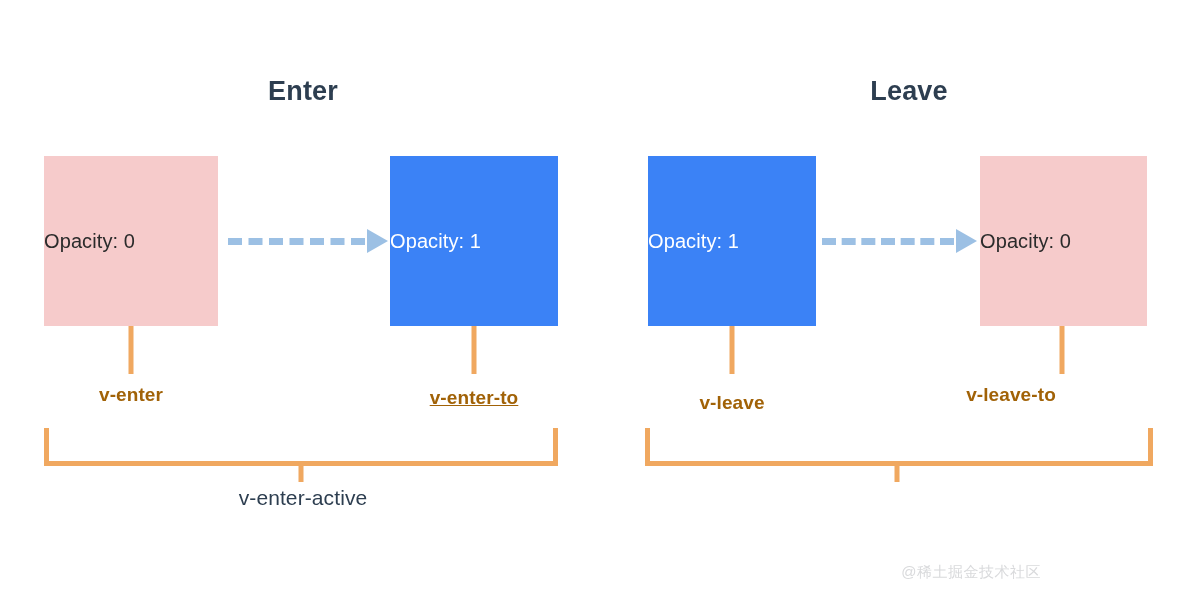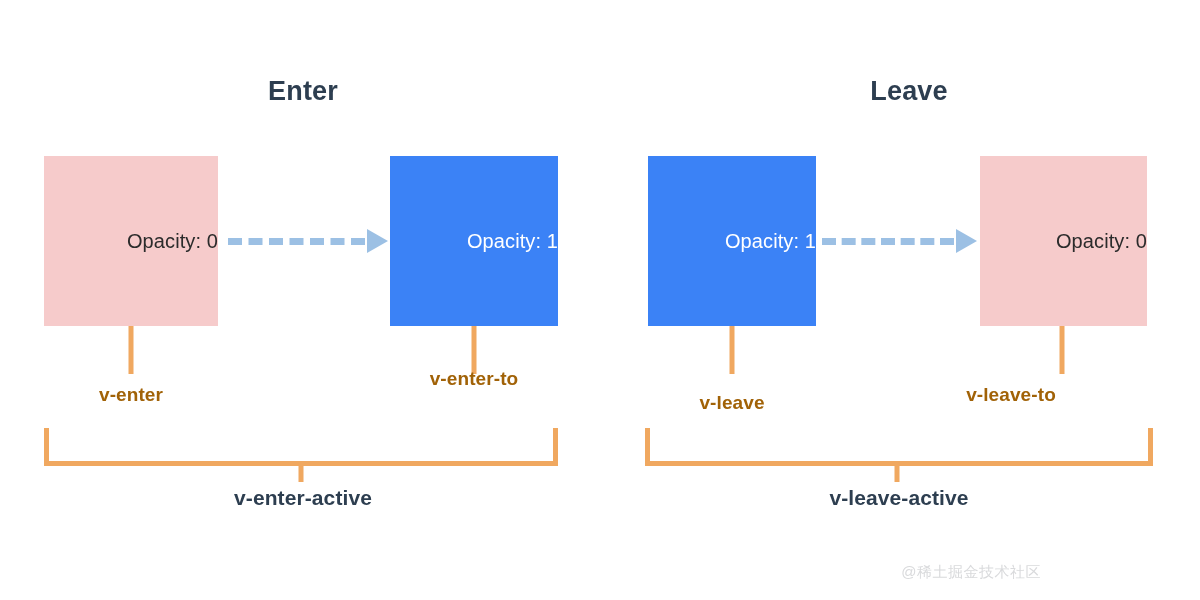--- a/index.html
+++ b/index.html
@@ -32,21 +32,21 @@
     letter-spacing: 0.2px;
     white-space: nowrap;
     transform: translateX(-50%);
   }
 
   
   .state-box {
     position: absolute;
     display: flex;
     align-items: center;
-    justify-content: flex-end;
+    justify-content: flex-start;
     font-size: 20px;
     letter-spacing: 0.1px;
     white-space: nowrap;
   }
   .state-box.light {
     background: #f6cbcb;
     color: #2b2b2b;
   }
   .state-box.solid {
     background: #3b82f6;
@@ -104,21 +104,21 @@
   }
   .bracket-stem {
     position: absolute;
     width: 5px;
     background: #f0a860;
     transform: translateX(-50%);
   }
   .active-label {
     position: absolute;
     font-size: 21px;
-    font-weight: bold;
+    font-weight: normal;
     color: #2d3e50;
     white-space: nowrap;
     transform: translateX(-50%);
     letter-spacing: 0.1px;
   }
 
   
   .watermark {
     position: absolute;
     right: 31px;
@@ -146,21 +146,21 @@
   </div>
 
   <div class="state-box solid" style="left:390px; top:156px; width:168px; height:170px;">
     <span>Opacity: 1</span>
   </div>
 
   <div class="stem" style="left:131px; top:326px; height:48px;"></div>
   <div class="class-label" style="left:131px; top:384px;">v-enter</div>
 
   <div class="stem" style="left:474px; top:326px; height:48px;"></div>
-  <div class="class-label" style="left:474px; top:368px;">v-enter-to</div>
+  <div class="class-label" style="left:474px; top:387px;text-decoration:underline;">v-enter-to</div>
 
   <div class="bracket" style="left:44px; top:428px; width:514px; height:38px;"></div>
   <div class="bracket-stem" style="left:301px; top:466px; height:16px;"></div>
   <div class="active-label" style="left:303px; top:486px;">v-enter-active</div>
 
   <div class="section-title" style="left:897px; top:76px;margin-left:12px;">Leave</div>
 
   <div class="state-box solid" style="left:648px; top:156px; width:168px; height:170px;">
     <span>Opacity: 1</span>
   </div>
@@ -175,17 +175,16 @@
   </div>
 
   <div class="stem" style="left:732px; top:326px; height:48px;"></div>
   <div class="class-label" style="left:732px; top:392px;">v-leave</div>
 
   <div class="stem" style="left:1062px; top:326px; height:48px;"></div>
   <div class="class-label" style="left:1011px; top:384px;">v-leave-to</div>
 
   <div class="bracket" style="left:645px; top:428px; width:508px; height:38px;"></div>
   <div class="bracket-stem" style="left:897px; top:466px; height:16px;"></div>
-  <div class="active-label" style="left:899px; top:486px;">v-leave-active</div>
 
   <div class="watermark">@稀土掘金技术社区</div>
 
 </div>
 
 </body></html>

